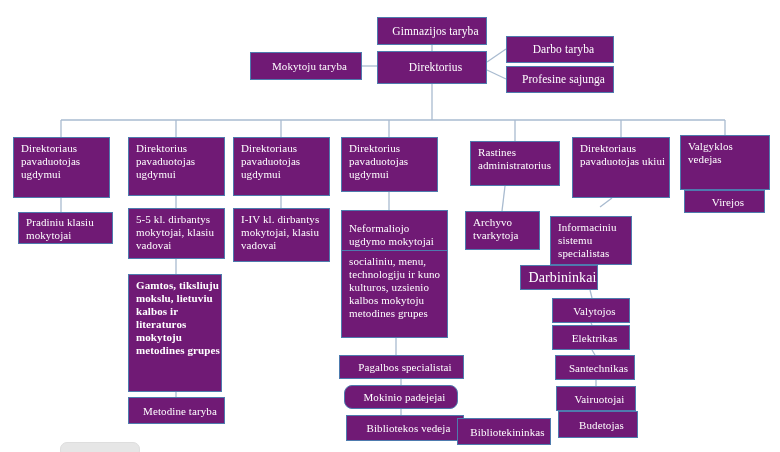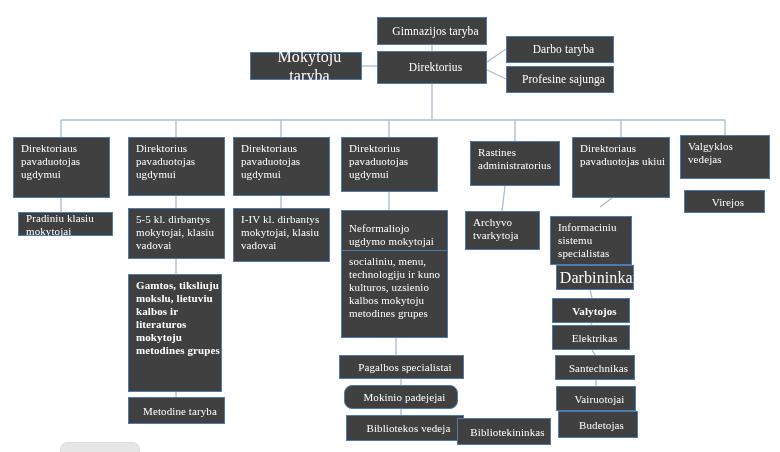--- a/index.html
+++ b/index.html
@@ -8,21 +8,21 @@
     background:#ffffff;
     font-family:"Liberation Serif","DejaVu Serif",serif;
     overflow:hidden;
     position:relative;
   }
   #chart{
     position:absolute;left:0;top:0;width:780px;height:452px;
   }
   .node{
     position:absolute;
-    background:#404040;
+    background:#701a75;
     border:1px solid #4E7BAE;
     color:#ffffff;
     box-sizing:border-box;
     padding:4px 0 3px 7px;
     line-height:1.18;
     letter-spacing:0.1px;
     text-rendering:optimizeLegibility;
   }
   .node.ctr{ text-align:center; }
   .node.mid{ display:flex;align-items:center; }
@@ -92,29 +92,29 @@
 
       <path d="M725,190 L725,190"></path>
       <path d="M722,190 L722,190"></path>
     </g>
   </svg>
 
   <div class="node ctr mid" style="left:377px;top:17px;width:110px;height:28px;font-size:11.5px;">Gimnazijos taryba</div>
 
   <div class="node ctr mid" style="left:377px;top:51px;width:110px;height:33px;font-size:11.5px;">Direktorius</div>
 
-  <div class="node ctr mid" style="left:250px;top:52px;width:112px;height:28px;font-size:16px;">Mokytoju taryba</div>
+  <div class="node ctr mid" style="left:250px;top:52px;width:112px;height:28px;font-size:11px;">Mokytoju taryba</div>
 
   <div class="node ctr mid" style="left:506px;top:36px;width:108px;height:27px;font-size:11.5px;">Darbo taryba</div>
 
   <div class="node ctr mid" style="left:506px;top:66px;width:108px;height:27px;font-size:11.5px;">Profesine sajunga</div>
 
   <div class="node" style="left:13px;top:137px;width:97px;height:61px;font-size:11px;">Direktoriaus pavaduotojas ugdymui</div>
 
-  <div class="node mid" style="left:18px;top:212px;width:95px;height:24px;font-size:11px;">Pradiniu klasiu mokytojai</div>
+  <div class="node mid" style="left:18px;top:212px;width:95px;height:32px;font-size:11px;">Pradiniu klasiu mokytojai</div>
 
   <div class="node" style="left:128px;top:137px;width:97px;height:59px;font-size:11px;">Direktorius pavaduotojas ugdymui</div>
 
   <div class="node" style="left:128px;top:208px;width:97px;height:51px;font-size:11px;">5-5 kl. dirbantys mokytojai, klasiu vadovai</div>
 
   <div class="node" style="left:128px;top:274px;width:94px;height:118px;font-size:11px;font-weight:bold;">Gamtos, tiksliuju mokslu, lietuviu kalbos ir literaturos mokytoju metodines grupes</div>
 
   <div class="node ctr mid" style="left:128px;top:397px;width:97px;height:27px;font-size:11px;">Metodine taryba</div>
 
   <div class="node" style="left:233px;top:137px;width:97px;height:59px;font-size:11px;">Direktoriaus pavaduotojas ugdymui</div>
@@ -136,31 +136,31 @@
   <div class="node ctr mid" style="left:457px;top:418px;width:94px;height:27px;font-size:11px;">Bibliotekininkas</div>
 
   <div class="node" style="left:470px;top:141px;width:90px;height:45px;font-size:11px;">Rastines administratorius</div>
 
   <div class="node" style="left:465px;top:211px;width:75px;height:39px;font-size:11px;">Archyvo tvarkytoja</div>
 
   <div class="node" style="left:572px;top:137px;width:98px;height:61px;font-size:11px;">Direktoriaus pavaduotojas ukiui</div>
 
   <div class="node" style="left:550px;top:207px;width:82px;height:49px;font-size:11px;margin-top:9px;">Informaciniu sistemu specialistas</div>
 
-  <div class="node ctr mid" style="left:556px;top:265px;width:78px;height:25px;font-size:16px;">Darbininkai</div>
+  <div class="node ctr mid" style="left:520px;top:265px;width:78px;height:25px;font-size:14px;">Darbininkai</div>
 
-  <div class="node ctr mid" style="left:552px;top:298px;width:78px;height:25px;font-size:11px;font-weight:bold;">Valytojos</div>
+  <div class="node ctr mid" style="left:552px;top:298px;width:78px;height:25px;font-size:11px;">Valytojos</div>
 
   <div class="node ctr mid" style="left:552px;top:325px;width:78px;height:25px;font-size:11px;">Elektrikas</div>
 
   <div class="node ctr mid" style="left:555px;top:355px;width:80px;height:25px;font-size:11px;">Santechnikas</div>
 
   <div class="node ctr mid" style="left:556px;top:386px;width:80px;height:25px;font-size:11px;">Vairuotojai</div>
 
   <div class="node ctr mid" style="left:558px;top:411px;width:80px;height:27px;font-size:11px;">Budetojas</div>
 
-  <div class="node" style="left:680px;top:135px;width:90px;height:44px;font-size:11px;">Valgyklos vedejas</div>
+  <div class="node" style="left:680px;top:135px;width:90px;height:55px;font-size:11px;">Valgyklos vedejas</div>
 
   <div class="node ctr mid" style="left:684px;top:190px;width:81px;height:23px;font-size:11px;">Virejos</div>
 
   <div class="stub" style="left:60px;top:442px;width:78px;height:14px;"></div>
 
 </div>
 
 </body></html>

